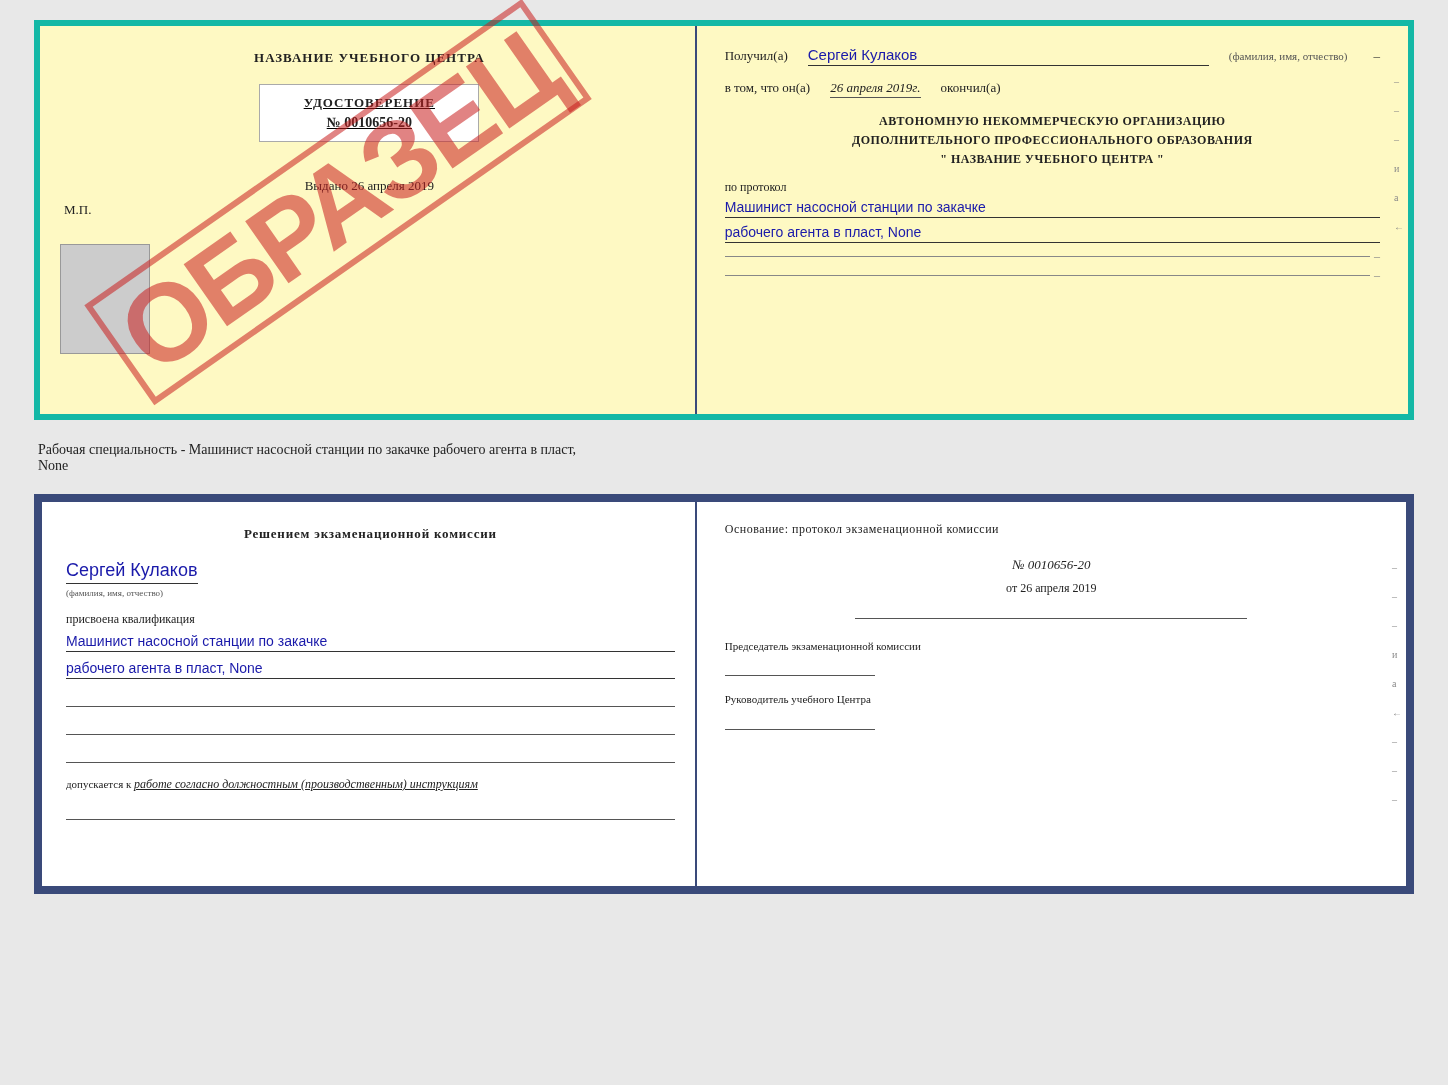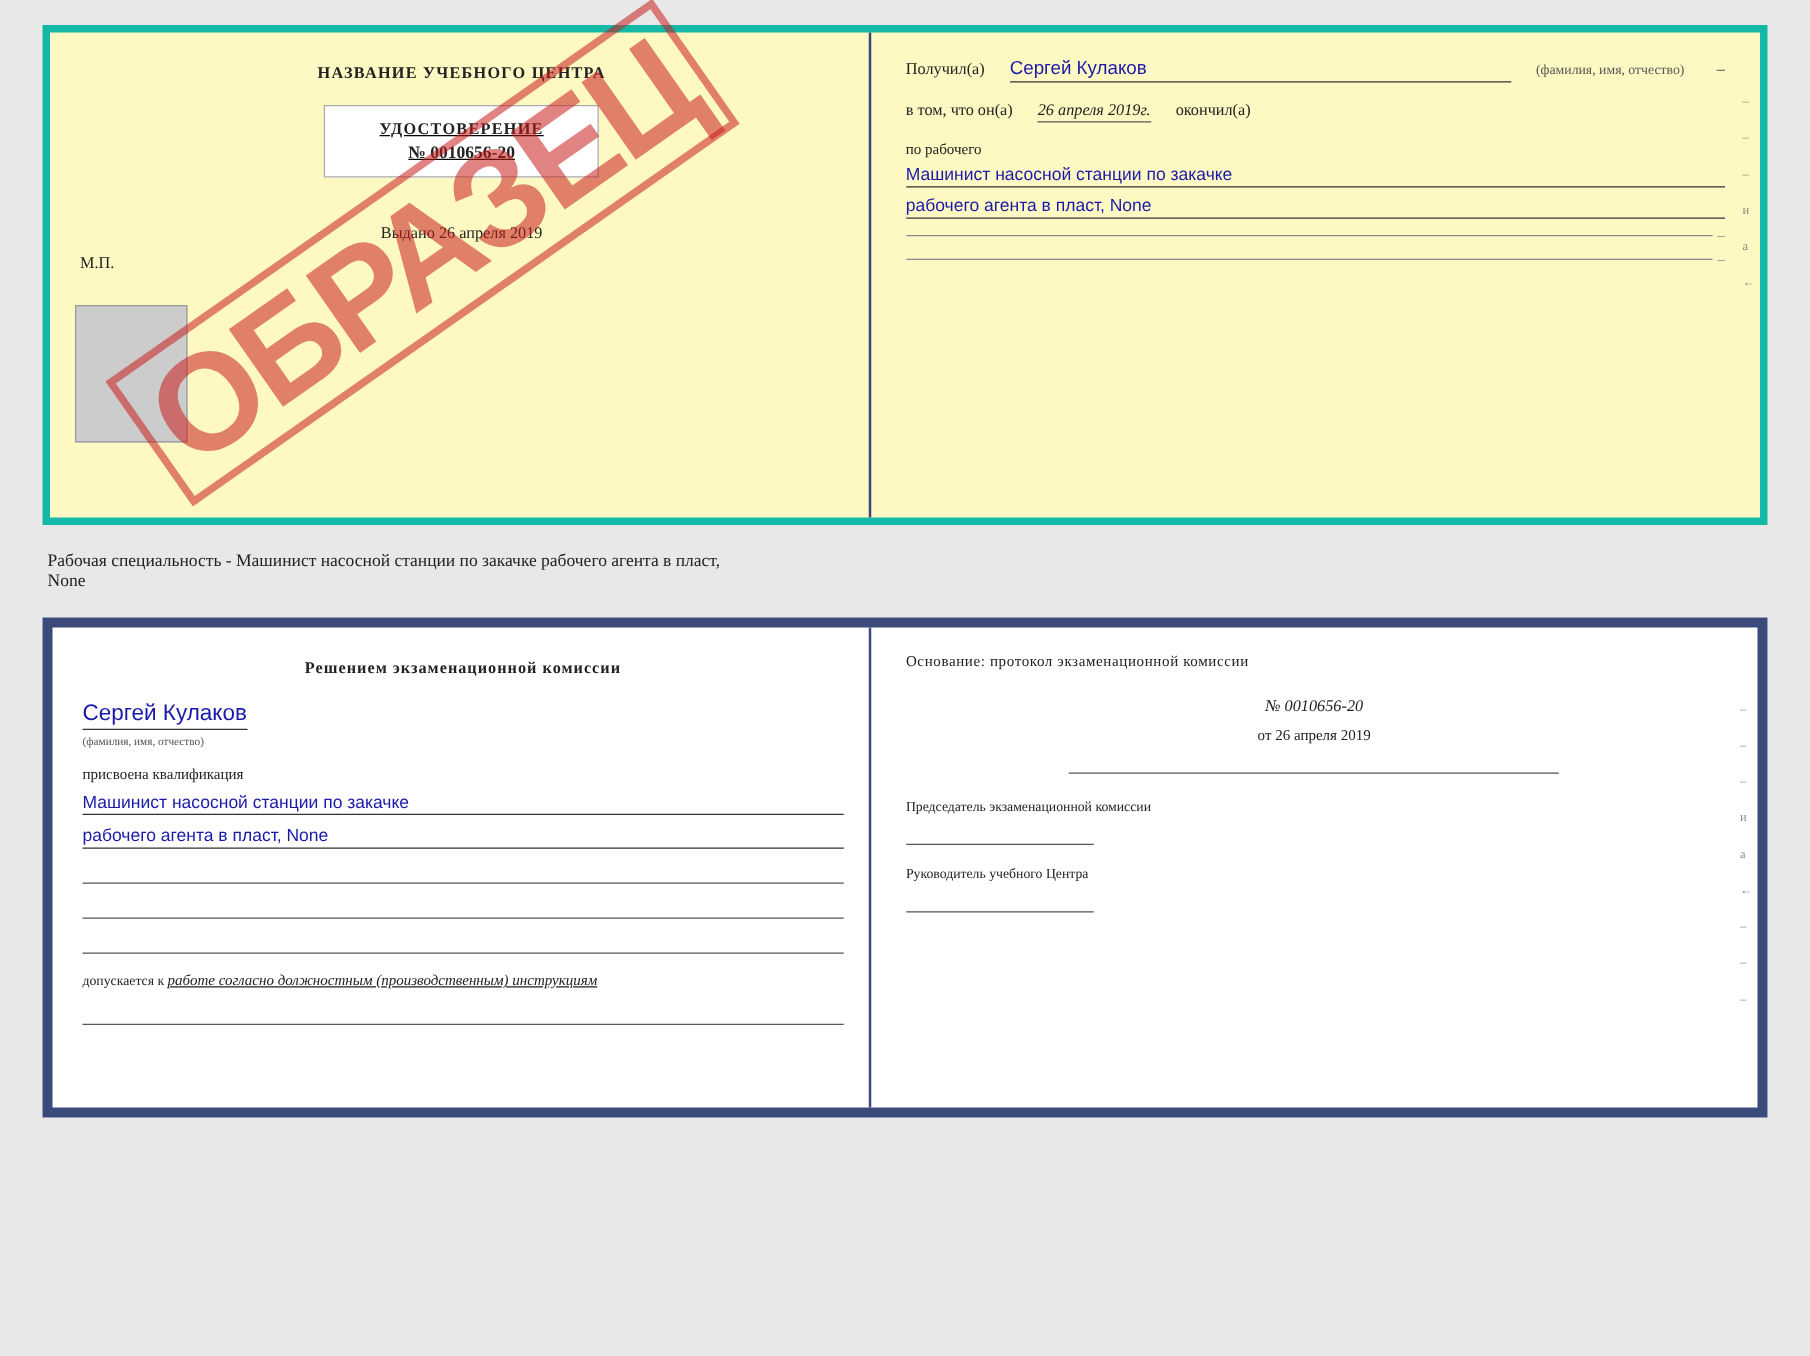--- a/index.html
+++ b/index.html
@@ -379,22 +379,27 @@
       <span style="font-size:11px;color:#555;white-space:nowrap;">(фамилия, имя, отчество)</span>
       <span style="font-size:13px;color:#333;margin-left:6px;">–</span>
     </div>
 
     <div class="right-row">
       <span class="right-label">в том, что он(а)</span>
       <span style="font-style:italic;font-size:13px;color:#222;border-bottom:1px solid #555;padding-bottom:1px;">26 апреля 2019г.</span>
       <span class="right-label">окончил(а)</span>
     </div>
 
-
-    <div class="right-profession-label">по рабочего</div>
+    <div class="right-block-center">
+      <div>АВТОНОМНУЮ НЕКОММЕРЧЕСКУЮ ОРГАНИЗАЦИЮ</div>
+      <div>ДОПОЛНИТЕЛЬНОГО ПРОФЕССИОНАЛЬНОГО ОБРАЗОВАНИЯ</div>
+      <div>"  НАЗВАНИЕ УЧЕБНОГО ЦЕНТРА  "</div>
+    </div>
+
+    <div class="right-profession-label">по протокол</div>
     <span class="right-profession-cursive">Машинист насосной станции по закачке</span>
     <span class="right-profession-cursive">рабочего агента в пласт, None</span>
 
     <div class="right-dash-line">
         <span class="dash-fill"></span>
         <span>–</span>
       </div>
     <div class="right-dash-line">
         <span class="dash-fill"></span>
         <span>–</span>

